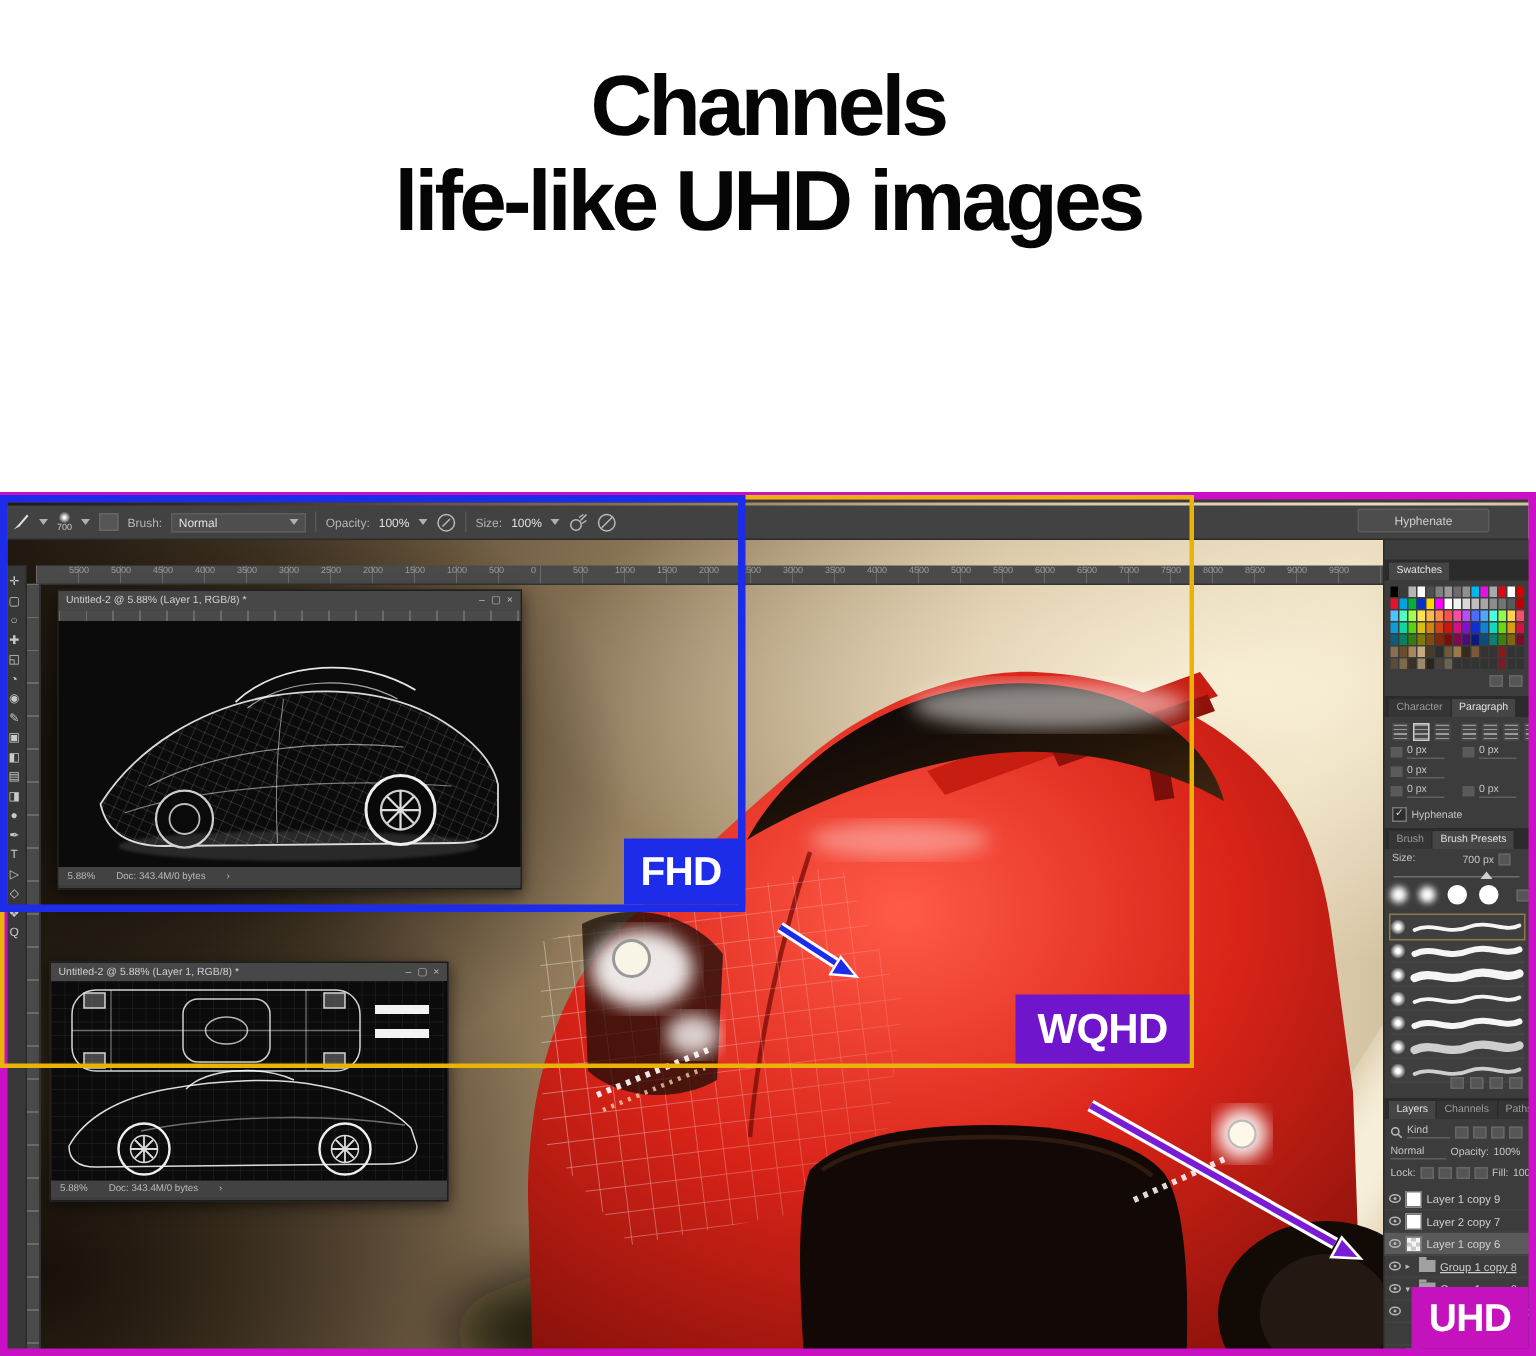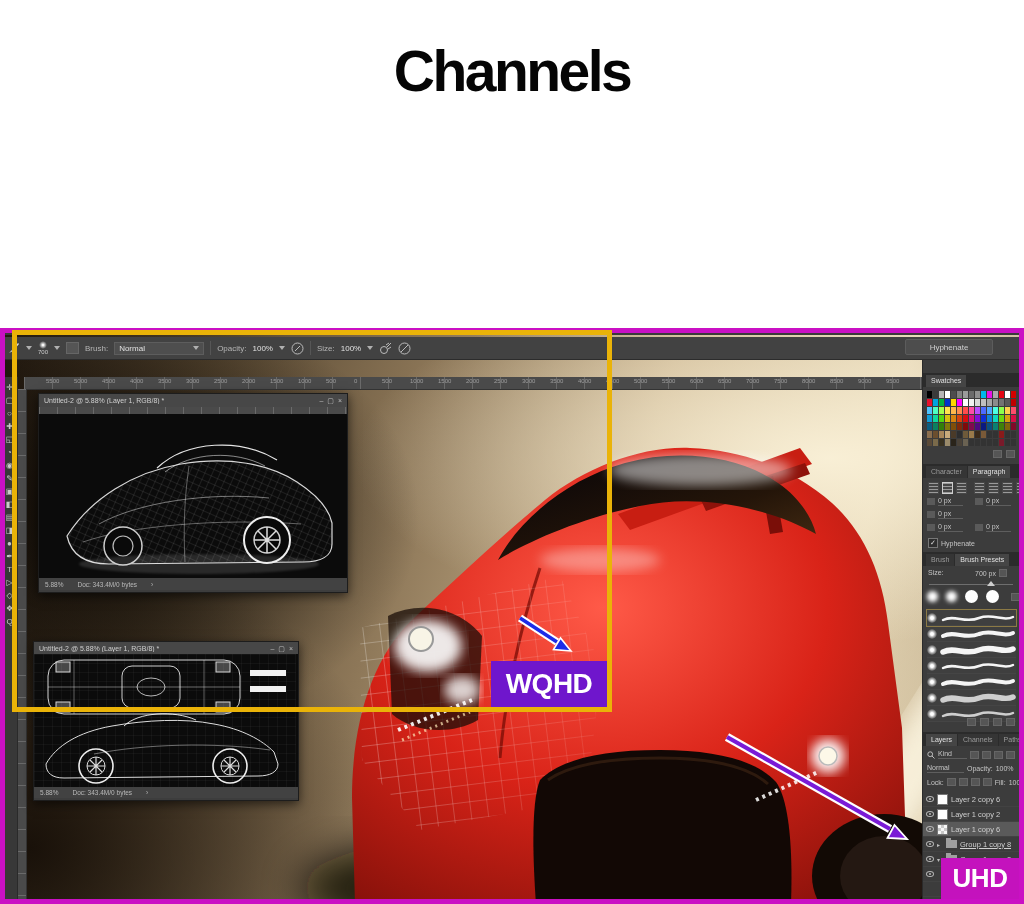--- a/index.html
+++ b/index.html
@@ -99,36 +99,36 @@
   .wtitle{height:13px;background:#474747;color:#cfcfcf;font-size:7px;display:flex;align-items:center;padding:0 5px;gap:4px;}
   .wtitle .t{flex:1;white-space:nowrap;overflow:hidden;}
   .wbtn{color:#bdbdbd;font-size:7px;line-height:7px;}
   .wruler{height:7px;background:#4a4a4a;background-image:repeating-linear-gradient(90deg,#6a6a6a 0 1px,transparent 1px 18px);}
   .wcontent{position:relative;background:#0b0b0b;overflow:hidden;}
   .wstatus{height:12px;background:#424242;color:#b9b9b9;font-size:6.5px;display:flex;align-items:center;gap:14px;padding:0 6px;}
 
   
   .rect{position:absolute;box-sizing:border-box;}
   .rect-uhd{inset:0;border:5px solid #ca10c4;z-index:4;}
-  .rect-wqhd{left:12px;top:2px;width:600px;height:382px;border:5px solid #eab308;z-index:5;}
+  .rect-wqhd{left:0;top:2px;width:796px;height:382px;border:3px solid #eab308;z-index:5;}
   .rect-fhd{left:0;top:2px;width:497px;height:278px;border:5px solid #1c2ce8;z-index:6;}
   .tag{position:absolute;right:0;bottom:0;display:flex;align-items:center;justify-content:center;
        color:#fff;font-weight:700;letter-spacing:-0.5px;}
   .tag-fhd{width:76px;height:44px;background:#1c2ce8;font-size:27px;}
   .tag-wqhd{width:116px;height:46px;background:#6f16cc;font-size:28px;}
   .tag-uhd{width:78px;height:41px;background:#c412bd;font-size:26px;}
   .arrows{position:absolute;inset:0;z-index:7;pointer-events:none;}
 </style>
 </head>
 <body>
 
 <div class="stage">
 
   <h1 class="title"><span>Channels</span><br>
-    </h1>
+    <span>life-like UHD images</span></h1>
 
   <div class="shot">
     <div class="photo-bg"></div>
 
     <svg class="scene" width="1024" height="576" viewBox="0 0 1024 576">
       <defs>
         <radialGradient id="redG" cx="0.45" cy="0.35" r="0.9">
           <stop offset="0" stop-color="#ff5a48"></stop>
             <stop offset="0.45" stop-color="#d92318"></stop>
             <stop offset="1" stop-color="#6e0c06"></stop>
@@ -554,26 +554,26 @@
           <span class="micro"></span>
           <span class="micro"></span>
           <span class="micro"></span>
           <span>Fill:</span>
           <span>100%</span>
         </div>
         <div class="layrows" style="top:432px">
             <div class="lrow">
               <i class="eye"></i>
               <i class="thumbw"></i>
-              <span class="lname">Layer 2 copy 6</span>
+              <span class="lname">Layer 1 copy 9</span>
             </div>
             <div class="lrow">
               <i class="eye"></i>
               <i class="thumbw"></i>
-              <span class="lname">Layer 1 copy 2</span>
+              <span class="lname">Layer 2 copy 7</span>
             </div>
             <div class="lrow sel">
               <i class="eye"></i>
               <i class="thumbc"></i>
               <span class="lname">Layer 1 copy 6</span>
             </div>
             <div class="lrow">
               <i class="eye"></i>
               <span class="carr">▸</span>
               <i class="fold"></i>
@@ -699,20 +699,23 @@
         <span>›</span>
       </div>
     </div>
 
     <div class="rect rect-uhd">
       <div class="tag tag-uhd">UHD</div>
     </div>
     <div class="rect rect-wqhd">
       <div class="tag tag-wqhd">WQHD</div>
     </div>
+    <div class="rect rect-fhd">
+      <div class="tag tag-fhd">FHD</div>
+    </div>
 
     <svg class="arrows" width="1024" height="576" viewBox="0 0 1024 576">
       <g>
         <line x1="520" y1="290" x2="557" y2="314" stroke="#fff" stroke-width="7.5"></line>
         <line x1="520" y1="290" x2="557" y2="314" stroke="#1c2ce8" stroke-width="3.6"></line>
         <polygon points="571,323 553.5,321.5 560.5,310" fill="#1c2ce8" stroke="#fff" stroke-width="1.6"></polygon>
       </g>
       <g>
         <line x1="727" y1="409" x2="890" y2="501" stroke="#fff" stroke-width="8.5"></line>
         <line x1="727" y1="409" x2="890" y2="501" stroke="#7a1bd6" stroke-width="4.2"></line>

